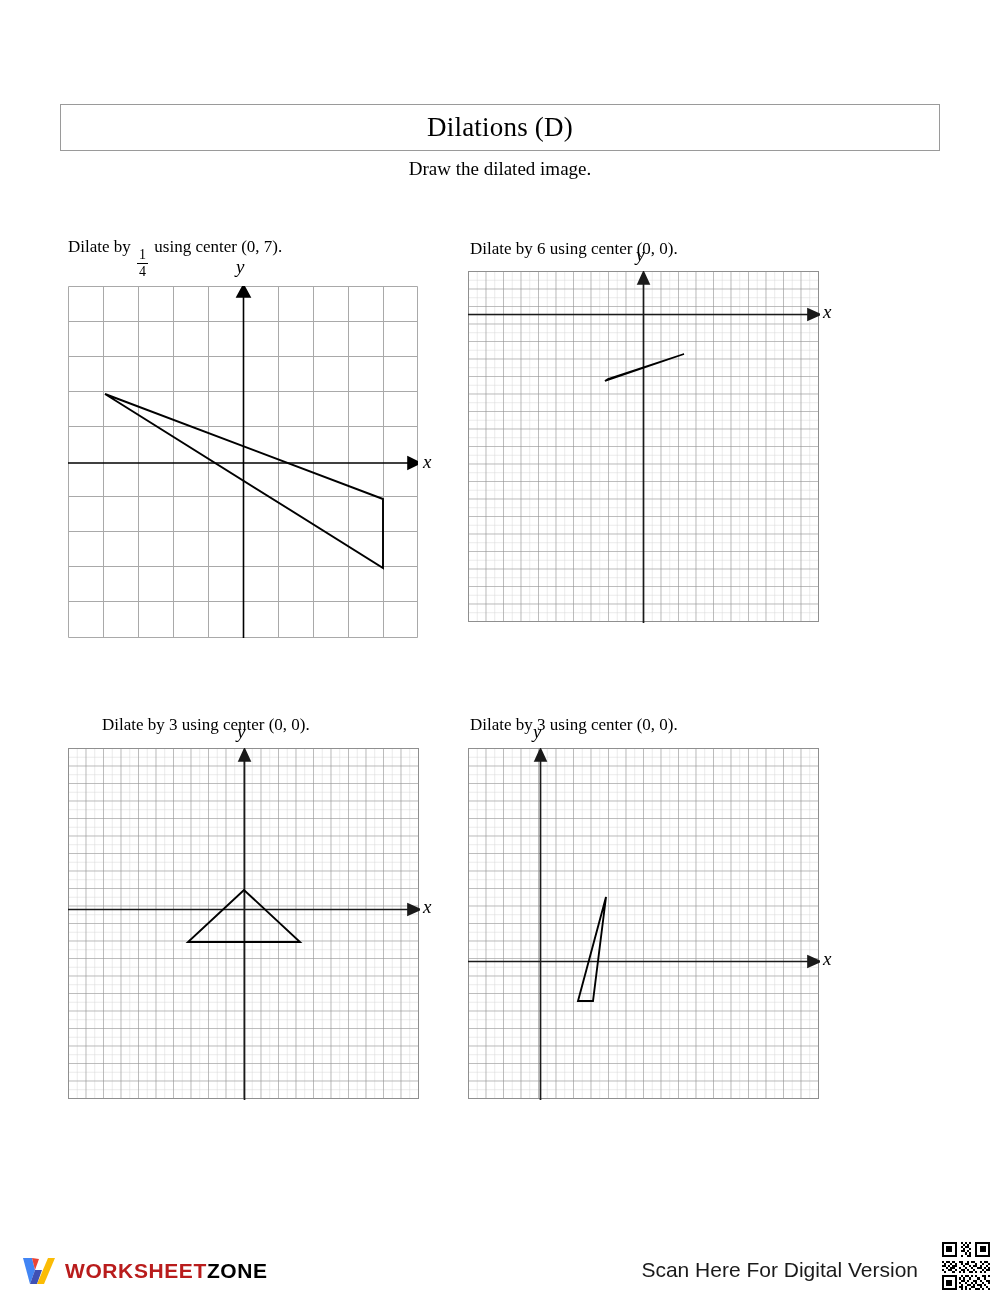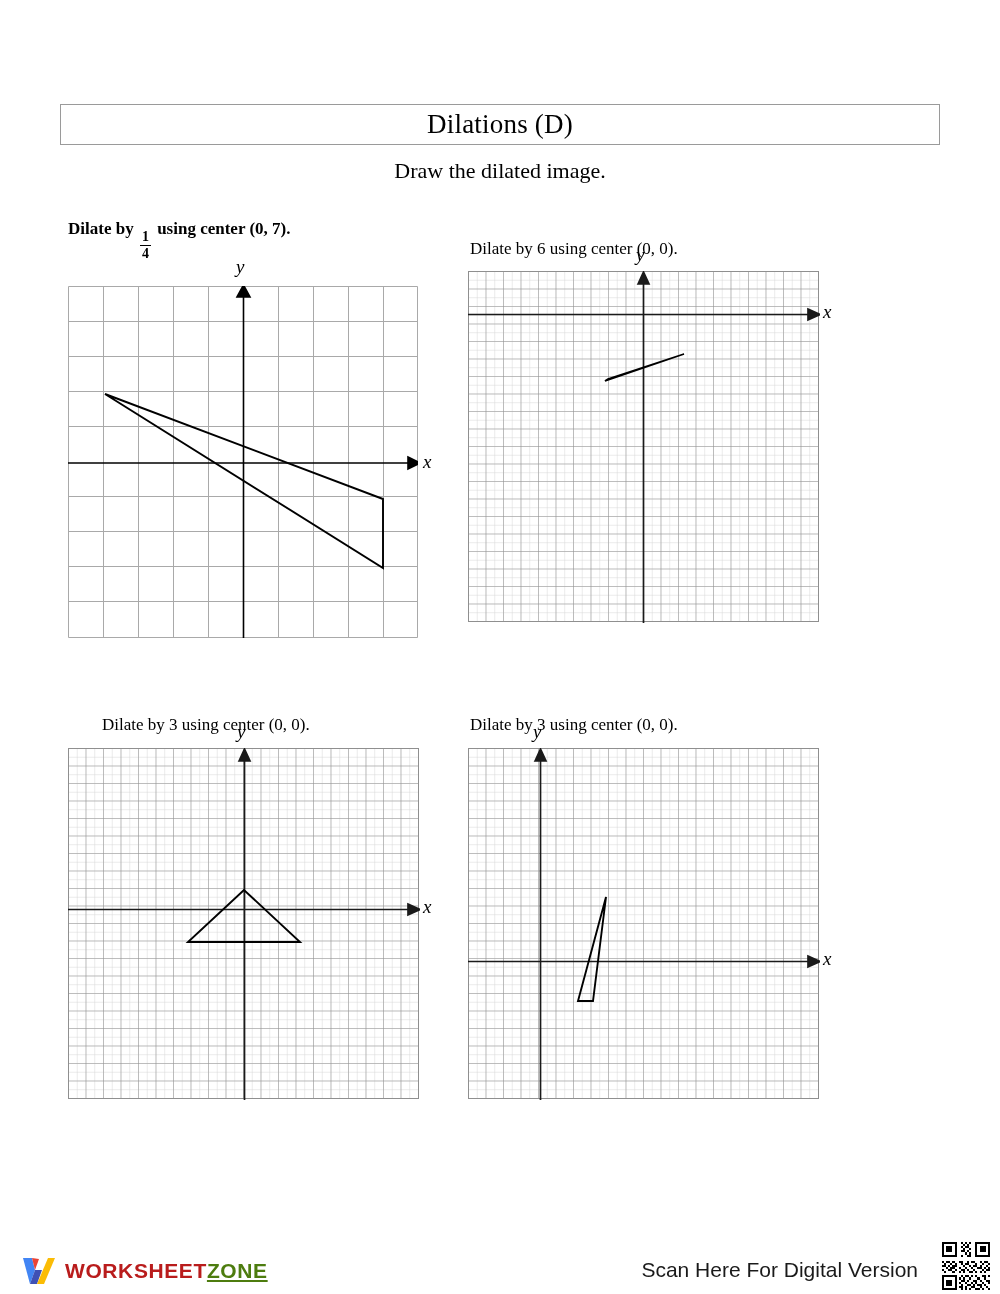--- a/index.html
+++ b/index.html
@@ -15,38 +15,38 @@
     color: #000000;
     overflow: hidden;
   }
 
   
   .title-box {
     position: absolute;
     left: 60px;
     top: 104px;
     width: 880px;
-    height: 41px;
+    height: 47px;
     border: 1px solid #9a9a9a;
     box-sizing: border-box;
     display: flex;
     align-items: center;
     justify-content: center;
   }
   .title-text {
     font-size: 27px;
     letter-spacing: 0.2px;
   }
   .subtitle {
     position: absolute;
     left: 0;
     top: 158px;
     width: 1000px;
     text-align: center;
-    font-size: 22px;
+    font-size: 19px;
   }
 
   
   .prompt {
     position: absolute;
     font-size: 17px;
     white-space: nowrap;
     line-height: 1;
   }
   .frac {
@@ -95,21 +95,21 @@
     gap: 9px;
   }
   .logo-mark { width: 34px; height: 30px; }
   .logo-word {
     font-family: "Liberation Sans", sans-serif;
     font-size: 21px;
     font-weight: bold;
     letter-spacing: 0.6px;
   }
   .logo-word .w1 { color: #b91c1c; }
-  .logo-word .w2 { color: #4d7c0f; text-decoration: underline; }
+  .logo-word .w2 { color: #000000; }
 
   .scan-text {
     position: absolute;
     right: 82px;
     top: 1258px;
     font-family: "Liberation Sans", sans-serif;
     font-size: 21px;
     color: #1a1a1a;
     white-space: nowrap;
   }
@@ -122,21 +122,21 @@
   }
 </style>
 </head>
 <body>
 
 <div class="title-box">
   <span class="title-text">Dilations (D)</span>
 </div>
 <div class="subtitle">Draw the dilated image.</div>
 
-<div class="prompt" style="left:68px; top:220px;font-weight:bold;">
+<div class="prompt" style="left:68px; top:238px;">
   <span>Dilate by</span>
   <span class="frac">
     <span class="num">1</span>
     <span class="bar"></span>
     <span class="den">4</span>
   </span>
   <span>using center (0, 7).</span>
 </div>
 
 <div class="graph" style="left:68px; top:286px;">

